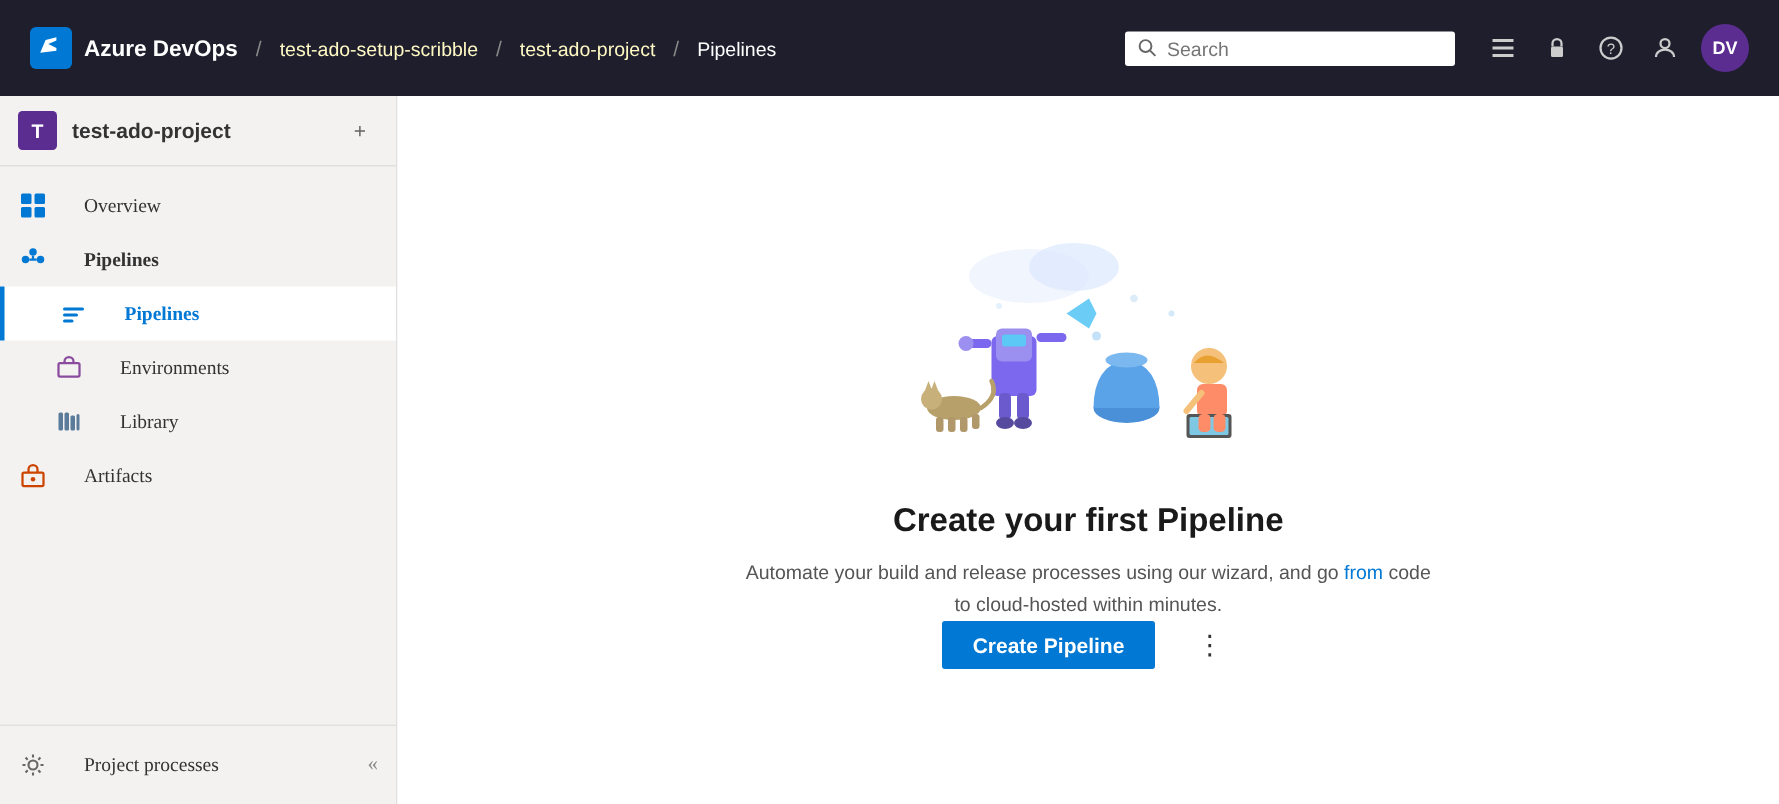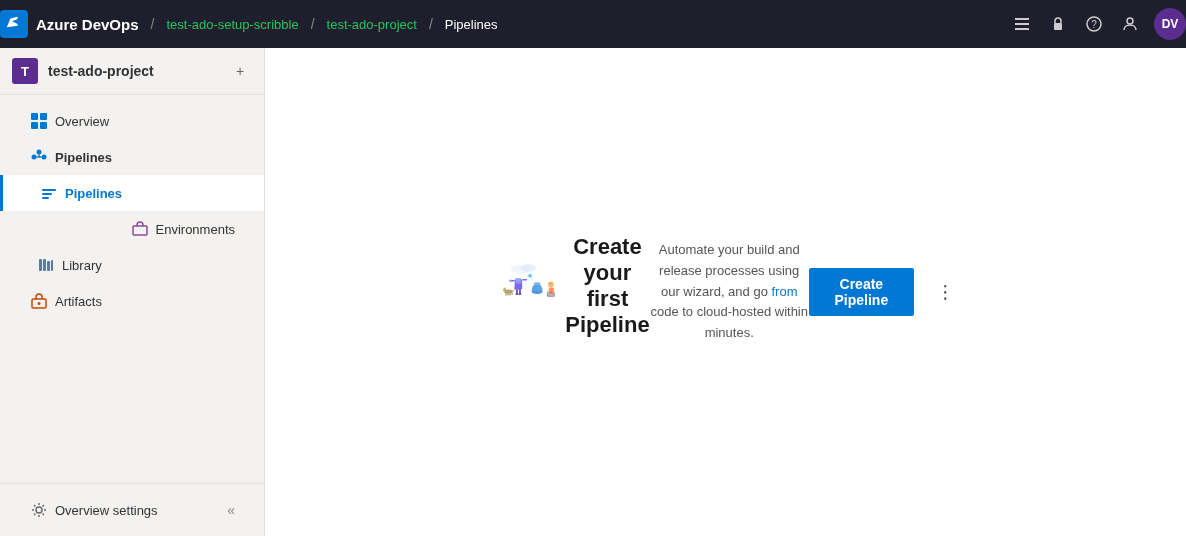--- a/index.html
+++ b/index.html
@@ -1,45 +1,45 @@
 <!DOCTYPE html>
 <html><head>
   <meta charset="utf-8">
   <style>
     * { box-sizing: border-box; margin: 0; padding: 0; }
     body { font-family: 'Segoe UI', Arial, sans-serif; font-size: 14px; color: #333; display: flex; flex-direction: column; height: 536px; width: 1186px; overflow: hidden; }
 
     
     .topbar {
-      height: 48px;
+      height: 64px;
       background: #1e1e2d;
       display: flex;
       align-items: center;
-      padding: 0 0;
+      padding: 0 20px;
       gap: 8px;
       flex-shrink: 0;
       color: #fff;
     }
     .topbar-logo {
       width: 28px; height: 28px;
       background: #0078d4;
       border-radius: 4px;
       display: flex; align-items: center; justify-content: center;
       color: #fff; font-size: 16px; font-weight: bold;
       flex-shrink: 0;
     }
     .topbar-logo svg { width: 18px; height: 18px; }
     .topbar-brand {
       color: #fff;
       font-size: 15px;
       font-weight: 600;
       white-space: nowrap;
     }
     .topbar-sep { color: #888; margin: 0 4px; }
-    .topbar-breadcrumb { color: #22c55e; font-size: 13px; }
+    .topbar-breadcrumb { color: #fef9c3; font-size: 13px; }
     .topbar-breadcrumb span { cursor: pointer; }
     .topbar-active { color: #fff; font-size: 13px; }
     .topbar-spacer { flex: 1; }
     .topbar-search {
       background: #fff;
       border: none;
       border-radius: 2px;
       padding: 4px 10px 4px 28px;
       font-size: 13px;
       color: #333;
@@ -124,27 +124,28 @@
       display: flex; align-items: center; justify-content: center;
       cursor: pointer;
       color: #666;
       border-radius: 2px;
     }
 
     .sidebar-nav { flex: 1; padding: 8px 0; }
     .sidebar-item {
       display: flex;
       align-items: center;
-      padding: 8px 29px;
-      gap: 6px;
+      padding: 8px 12px;
+      gap: 24px;
       cursor: pointer;
       border-radius: 0;
       color: #333;
       font-size: 13px;
       position: relative;
+      font-family: Liberation Serif, serif;
     }
     .sidebar-item.active {
       background: #fff;
       font-weight: 600;
       border-left: 3px solid #0078d4;
     }
     .sidebar-item.active .sidebar-item-label { color: #0078d4; }
     .sidebar-item.parent-active { font-weight: 600; }
     .sidebar-item-icon {
       width: 20px; height: 20px;
@@ -174,21 +175,21 @@
     .main-content {
       flex: 1;
       background: #fff;
       display: flex;
       align-items: center;
       justify-content: center;
       overflow: auto;
     }
     .empty-state {
       display: flex;
-      flex-direction: row;
+      flex-direction: column;
       align-items: center;
       text-align: center;
       max-width: 500px;
       padding: 20px;
     }
     .empty-state-illustration {
       width: 280px;
       height: 160px;
       margin-bottom: 20px;
     }
@@ -243,20 +244,27 @@
   <span class="topbar-breadcrumb">
     <span>test-ado-setup-scribble</span>
   </span>
   <span class="topbar-sep">/</span>
   <span class="topbar-breadcrumb">
     <span>test-ado-project</span>
   </span>
   <span class="topbar-sep">/</span>
   <span class="topbar-active">Pipelines</span>
   <div class="topbar-spacer"></div>
+  <div class="search-wrapper">
+    <svg width="14" height="14" viewBox="0 0 16 16" fill="#666">
+      <circle cx="6.5" cy="6.5" r="4.5" stroke="#666" stroke-width="1.5" fill="none"></circle>
+      <line x1="10" y1="10" x2="14" y2="14" stroke="#666" stroke-width="1.5"></line>
+    </svg>
+    <input type="text" class="topbar-search" placeholder="Search" style="">
+  </div>
   <div class="topbar-icons">
     <div class="topbar-icon-btn" title="Manage organizations">
       <svg width="16" height="16" viewBox="0 0 16 16" fill="currentColor">
           <rect x="1" y="2" width="14" height="2"></rect>
           <rect x="1" y="7" width="14" height="2"></rect>
           <rect x="1" y="12" width="14" height="2"></rect>
         </svg>
     </div>
     <div class="topbar-icon-btn" title="Buy Azure DevOps">
       <svg width="16" height="16" viewBox="0 0 16 16" fill="currentColor">
@@ -324,21 +332,21 @@
         <div class="sidebar-item-icon icon-pipelines">
           <svg width="16" height="16" viewBox="0 0 16 16" fill="#0078d4">
             <rect x="1" y="4" width="14" height="2" rx="1"></rect>
             <rect x="1" y="8" width="10" height="2" rx="1"></rect>
             <rect x="1" y="12" width="7" height="2" rx="1"></rect>
           </svg>
         </div>
         <span class="sidebar-item-label">Pipelines</span>
       </div>
 
-      <div class="sidebar-item" style="padding-left:36px;justify-content:flex-end;">
+      <div class="sidebar-item" style="padding-left:36px;">
         <div class="sidebar-item-icon icon-environments">
           <svg width="16" height="16" viewBox="0 0 16 16" fill="none">
             <rect x="1" y="5" width="14" height="9" rx="1" stroke="#8a4b9e" stroke-width="1.5"></rect>
             <path d="M5 5V4a3 3 0 016 0v1" stroke="#8a4b9e" stroke-width="1.5"></path>
           </svg>
         </div>
         <span class="sidebar-item-label">Environments</span>
       </div>
 
       <div class="sidebar-item" style="padding-left:36px;">
@@ -367,21 +375,21 @@
     </div>
 
     <div class="sidebar-bottom">
       <div class="sidebar-item">
         <div class="sidebar-item-icon icon-settings">
           <svg width="16" height="16" viewBox="0 0 16 16" fill="none">
             <circle cx="8" cy="8" r="3" stroke="#666" stroke-width="1.4"></circle>
             <path d="M8 1v2M8 13v2M1 8h2M13 8h2M3.05 3.05l1.41 1.41M11.54 11.54l1.41 1.41M3.05 12.95l1.41-1.41M11.54 4.46l1.41-1.41" stroke="#666" stroke-width="1.4"></path>
           </svg>
         </div>
-        <span class="sidebar-item-label">Overview settings</span>
+        <span class="sidebar-item-label">Project processes</span>
         <div style="margin-left:auto; color:#888; font-size:14px;">«</div>
       </div>
     </div>
   </div>
 
   <div class="main-content">
     <div class="empty-state">
 
       <svg class="empty-state-illustration" viewBox="0 0 280 160" xmlns="http://www.w3.org/2000/svg">
 

